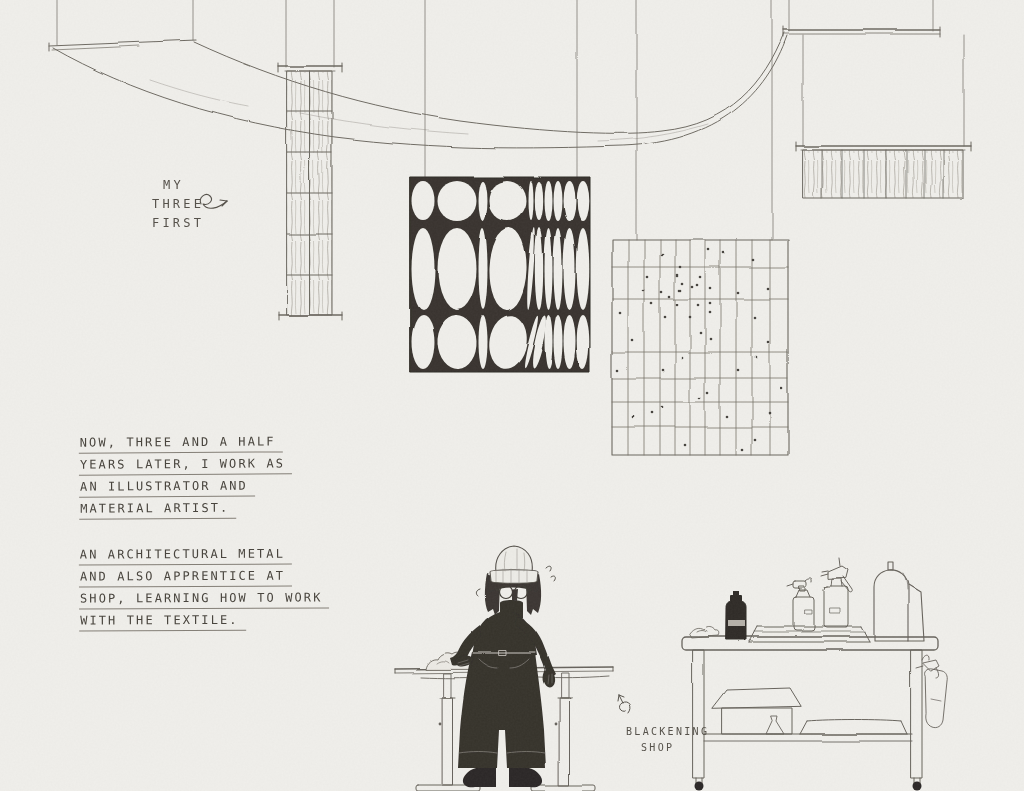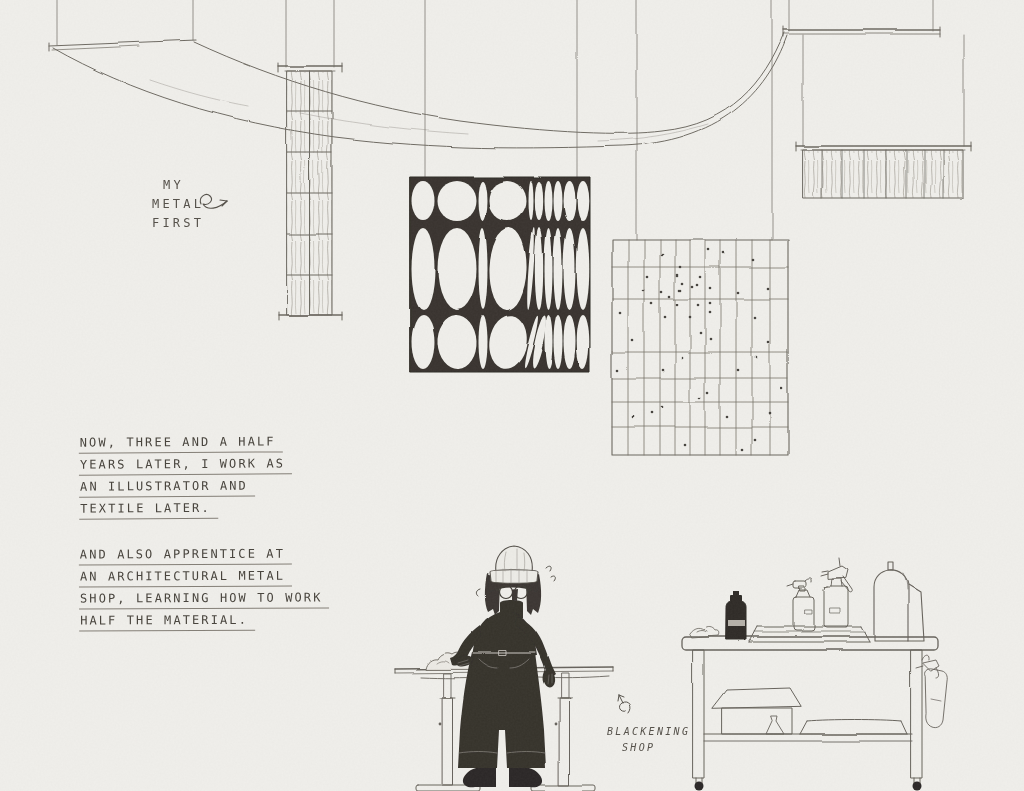--- a/index.html
+++ b/index.html
@@ -14,21 +14,21 @@
     display:block;width:max-content;line-height:12px;
     padding:0 7px 4px 1px;margin-bottom:5px;
     border-bottom:1px solid #847f77;
     white-space:pre;
   }
   .note-career{left:79px;top:436px;font-size:12px;letter-spacing:2.1px;transform:rotate(-0.35deg);}
   .note-apprentice{left:79px;top:548px;font-size:12px;letter-spacing:2.1px;transform:rotate(-0.25deg);}
   .note-first-show{left:151px;top:179px;font-size:12px;letter-spacing:3.2px;color:#56524b;}
   .note-first-show .ln{border-bottom:none;padding-bottom:0;margin-bottom:7px;}
   .note-first-show .ln:first-child{padding-left:12px;}
-  .note-blackening{left:606px;top:726px;font-size:10px;letter-spacing:2.3px;color:#56524b;font-style:italic;}
+  .note-blackening{left:625px;top:726px;font-size:10px;letter-spacing:2.3px;color:#56524b;}
   .note-blackening .ln{border-bottom:none;padding-bottom:0;margin-bottom:4px;}
   .note-blackening .ln:last-child{padding-left:16px;}
 </style>
 </head>
 <body>
 
 <div class="stage">
 
 <svg width="1024" height="791" viewBox="0 0 1024 791">
   <defs>
@@ -416,36 +416,36 @@
           <path d="M619,695 L624,697"></path>
     </g>
 
   </g>
 
   <rect width="1024" height="791" filter="url(#paper-grain)" opacity="0.12"></rect>
 </svg>
 
 <div class="note note-first-show">
   <span class="ln">MY</span>
-  <span class="ln">METAL</span>
+  <span class="ln">THREE</span>
   <span class="ln">FIRST</span>
 </div>
 
 <div class="note note-career">
   <span class="ln">NOW, THREE AND A HALF</span>
   <span class="ln">YEARS LATER, I WORK AS</span>
   <span class="ln">AN ILLUSTRATOR AND</span>
-  <span class="ln">TEXTILE LATER.</span>
+  <span class="ln">MATERIAL ARTIST.</span>
 </div>
 
 <div class="note note-apprentice">
+  <span class="ln">AN ARCHITECTURAL METAL</span>
   <span class="ln">AND ALSO APPRENTICE AT</span>
-  <span class="ln">AN ARCHITECTURAL METAL</span>
   <span class="ln">SHOP, LEARNING HOW TO WORK</span>
-  <span class="ln">HALF THE MATERIAL.</span>
+  <span class="ln">WITH THE TEXTILE.</span>
 </div>
 
 <div class="note note-blackening">
   <span class="ln">BLACKENING</span>
   <span class="ln">SHOP</span>
 </div>
 
 </div>
 
 </body></html>

